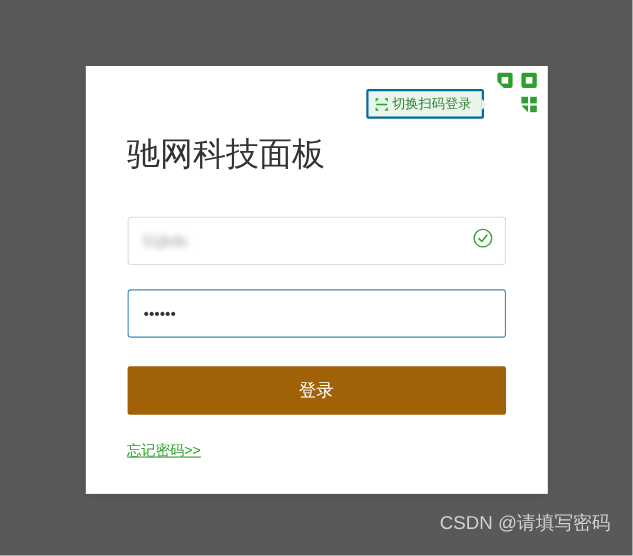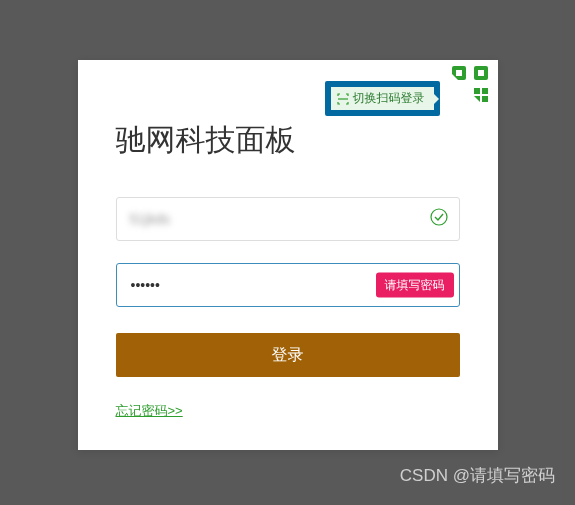--- a/index.html
+++ b/index.html
@@ -46,21 +46,21 @@
       position: absolute;
       top: 6px;
       right: 6px;
       z-index: 1;
     }
     .switch-tip {
       position: absolute;
       top: 21px;
       right: 58px;
       background: #e8f5e9;
-      border: 6px solid #0369a1;
+      border: 2px solid #0369a1;
       color: #2e7d32;
       font-size: 12px;
       padding: 3px 9px 3px 6px;
       border-radius: 2px;
       display: flex;
       align-items: center;
       gap: 4px;
       z-index: 3;
     }
     .switch-tip::after {
@@ -198,21 +198,20 @@
     <span class="check-icon">
       <svg width="18" height="18" viewBox="0 0 18 18">
         <circle cx="9" cy="9" r="8" fill="none" stroke="#2e9e2e" stroke-width="1.2"></circle>
         <path d="M5 9 L8 12 L13 6" fill="none" stroke="#2e9e2e" stroke-width="1.4"></path>
       </svg>
     </span>
   </div>
 
   <div class="field focused">
     <input type="password" value="••••••" style="">
-    <span class="error-badge">请填写密码</span>
   </div>
 
   <button class="login-btn">登录</button>
 
   <div class="forgot-row">
     <a class="forgot-link">忘记密码&gt;&gt;</a>
   </div>
 
 </div>
 

